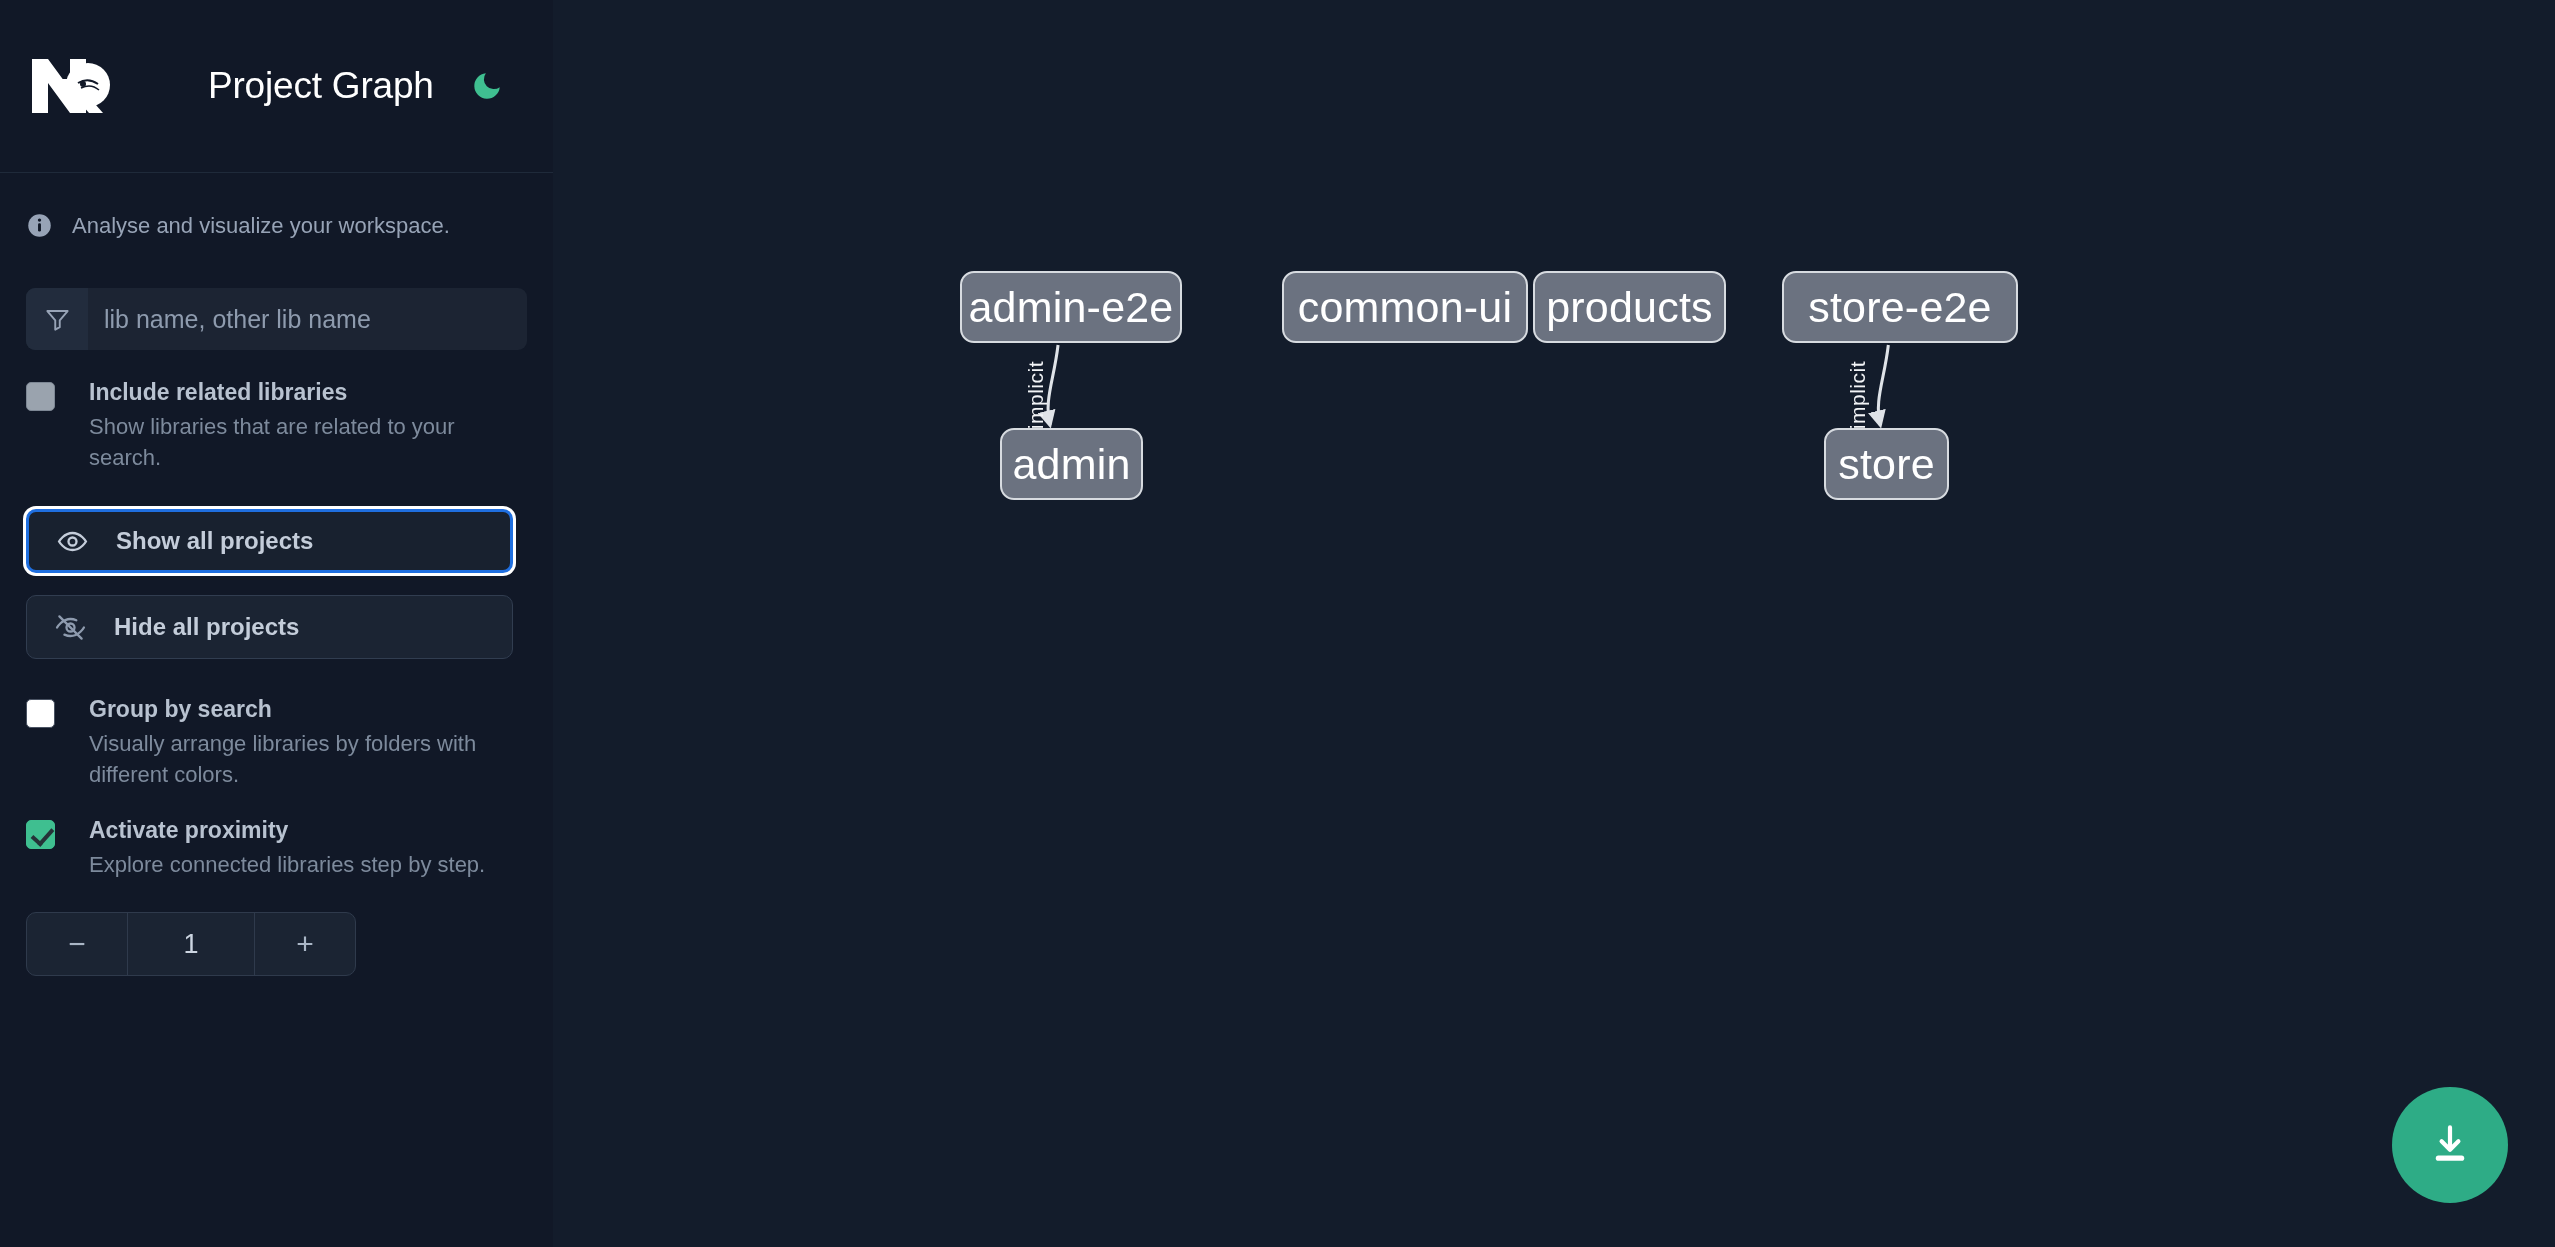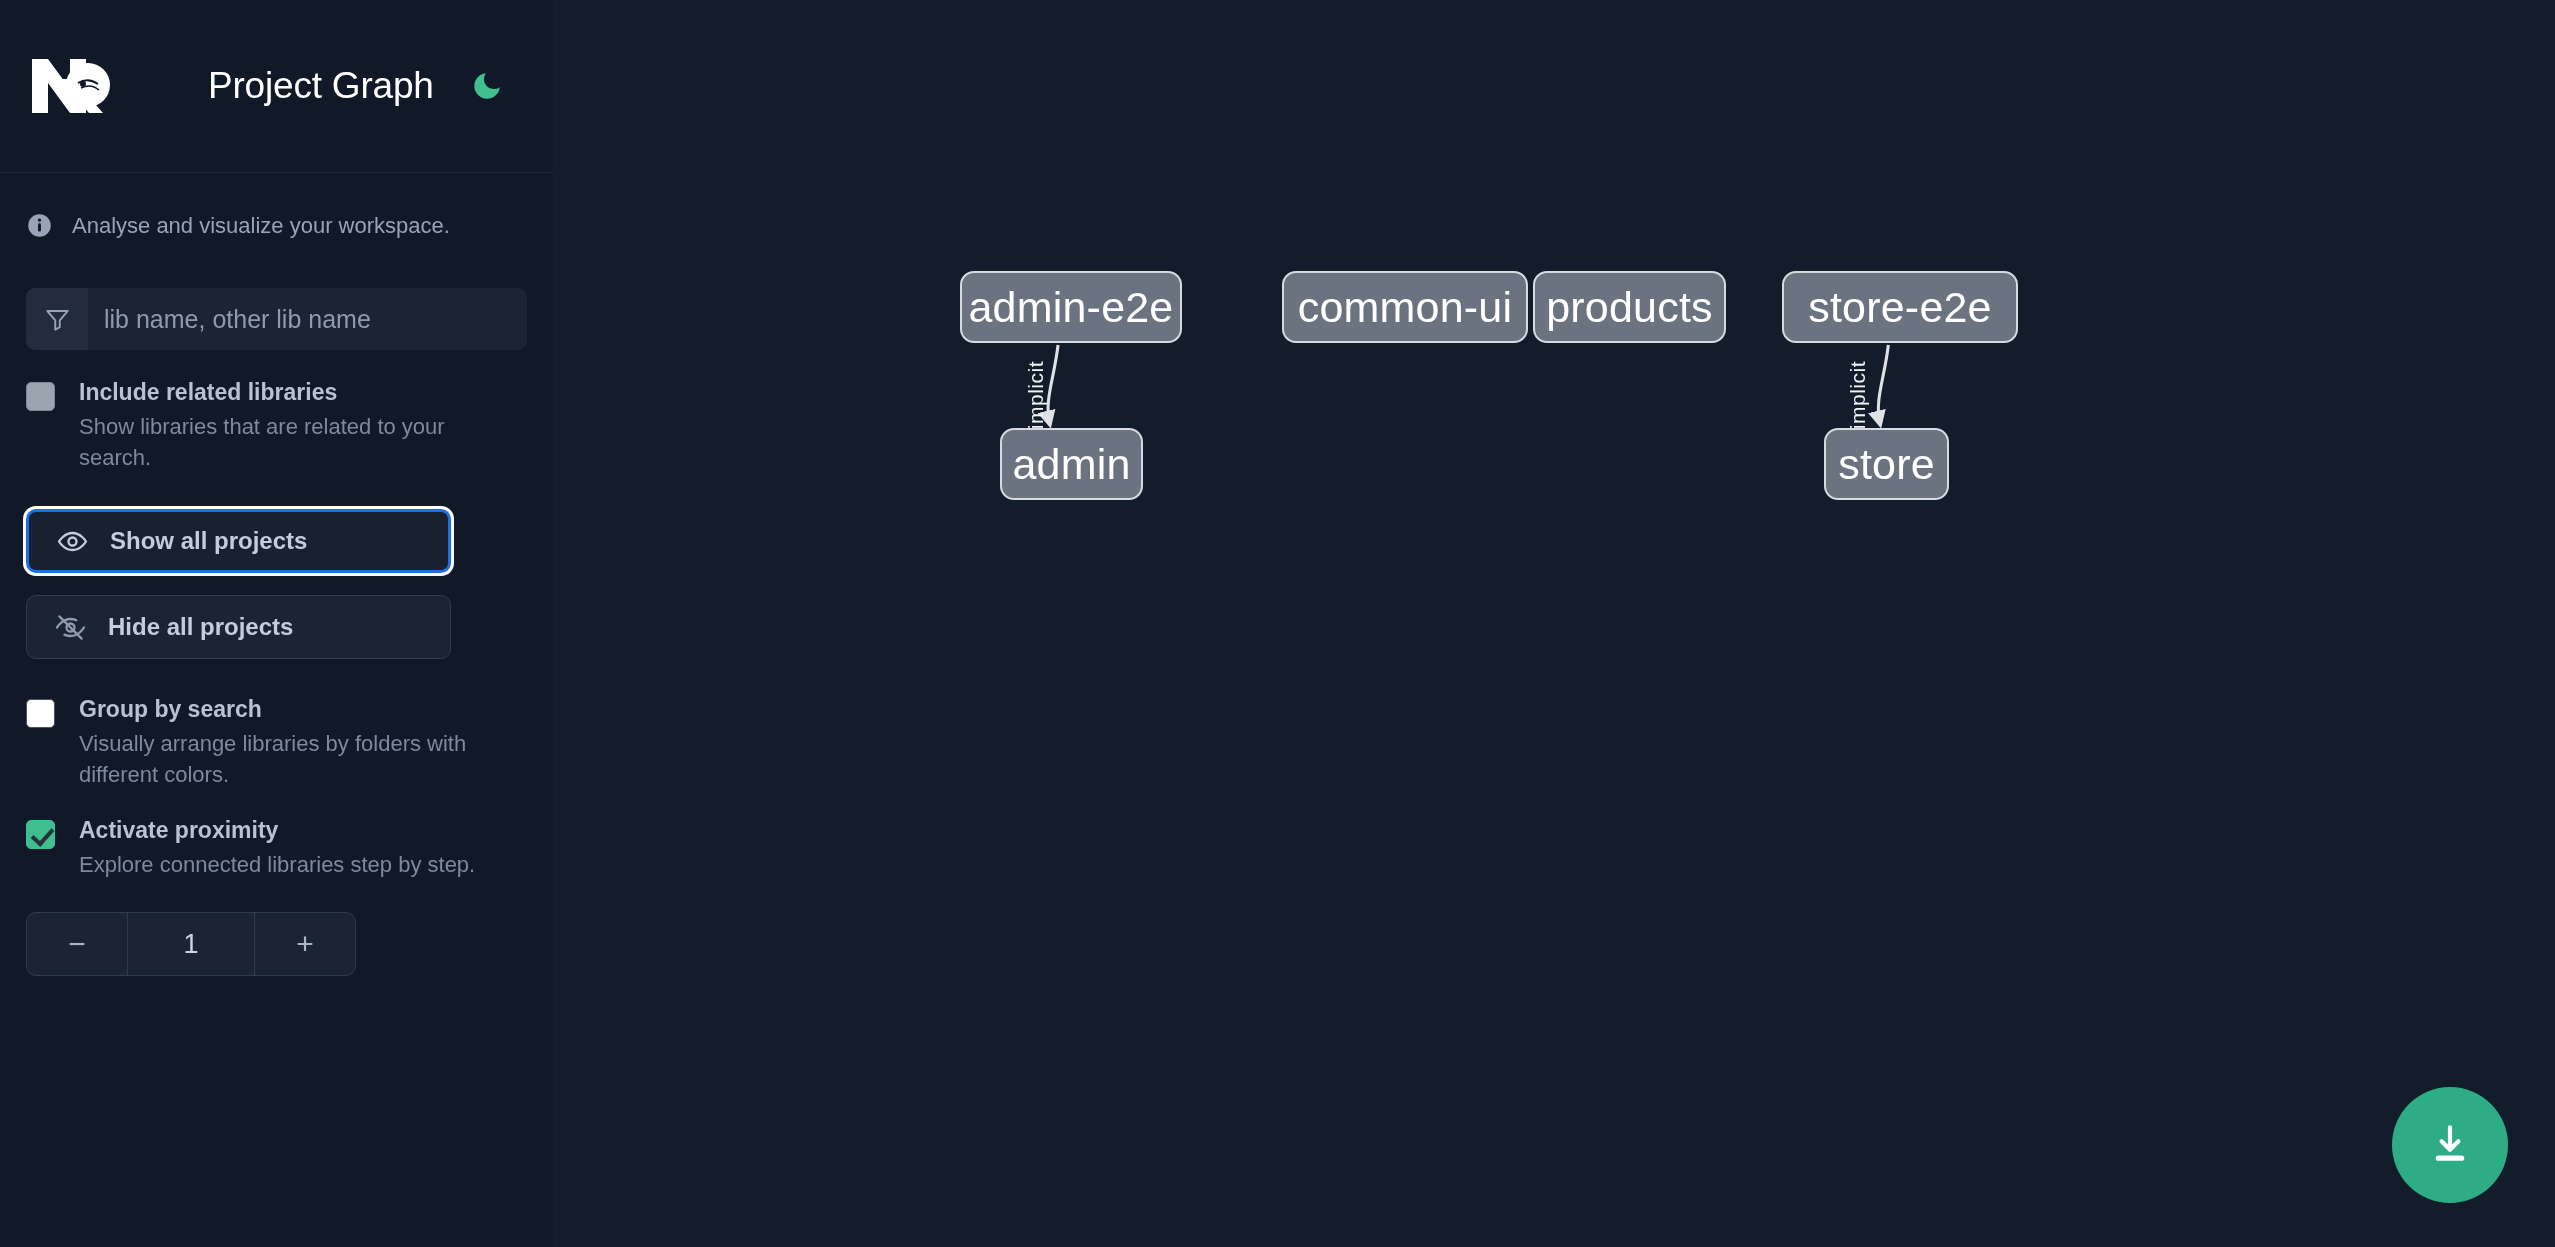--- a/index.html
+++ b/index.html
@@ -75,39 +75,39 @@
   }
   .cb.gray { background: #9aa3ae; border: 1px solid #7d8794; }
   .cb.white { background: #ffffff; border: 1px solid #4a5363; }
   .cb.green { background: #3fbf90; border: 1px solid #3fbf90; }
   .cb.green::after {
     content: ""; position: absolute;
     left: 9px; top: 3px; width: 9px; height: 17px;
     border: solid #263238; border-width: 0 4px 4px 0;
     transform: rotate(42deg);
   }
-  .check-texts { margin-left: 24px; max-width: 438px; }
+  .check-texts { margin-left: 34px; max-width: 438px; }
   .check-label { font-size: 23px; font-weight: 700; color: #b8c2d0; line-height: 1.25; }
   .check-desc { font-size: 22px; color: #7d8a9c; line-height: 1.42; margin-top: 4px; }
 
   
   .btn-wrap { padding: 0 26px; }
   .btn-wrap.first { margin-top: 36px; }
   .btn-wrap.second { margin-top: 22px; }
   .act-btn {
     position: relative;
     display: flex; align-items: center;
-    width: 425px; height: 64px;
+    width: 487px; height: 64px;
     background: #1b2433;
     border: 1px solid #313d50;
     border-radius: 10px;
     color: #c4cdda;
     font-size: 24px; font-weight: 700;
     font-family: "Liberation Sans", sans-serif;
-    padding-left: 28px; gap: 22px;
+    padding-left: 28px; gap: 28px;
     cursor: pointer;
   }
   .act-btn.focused {
     border: 3px solid #1f6fe0;
     box-shadow: 0 0 0 3px #ffffff;
     background: #18212f;
   }
   .eye-icon { width: 31px; height: 31px; flex: 0 0 31px; display: block; }
 
   

